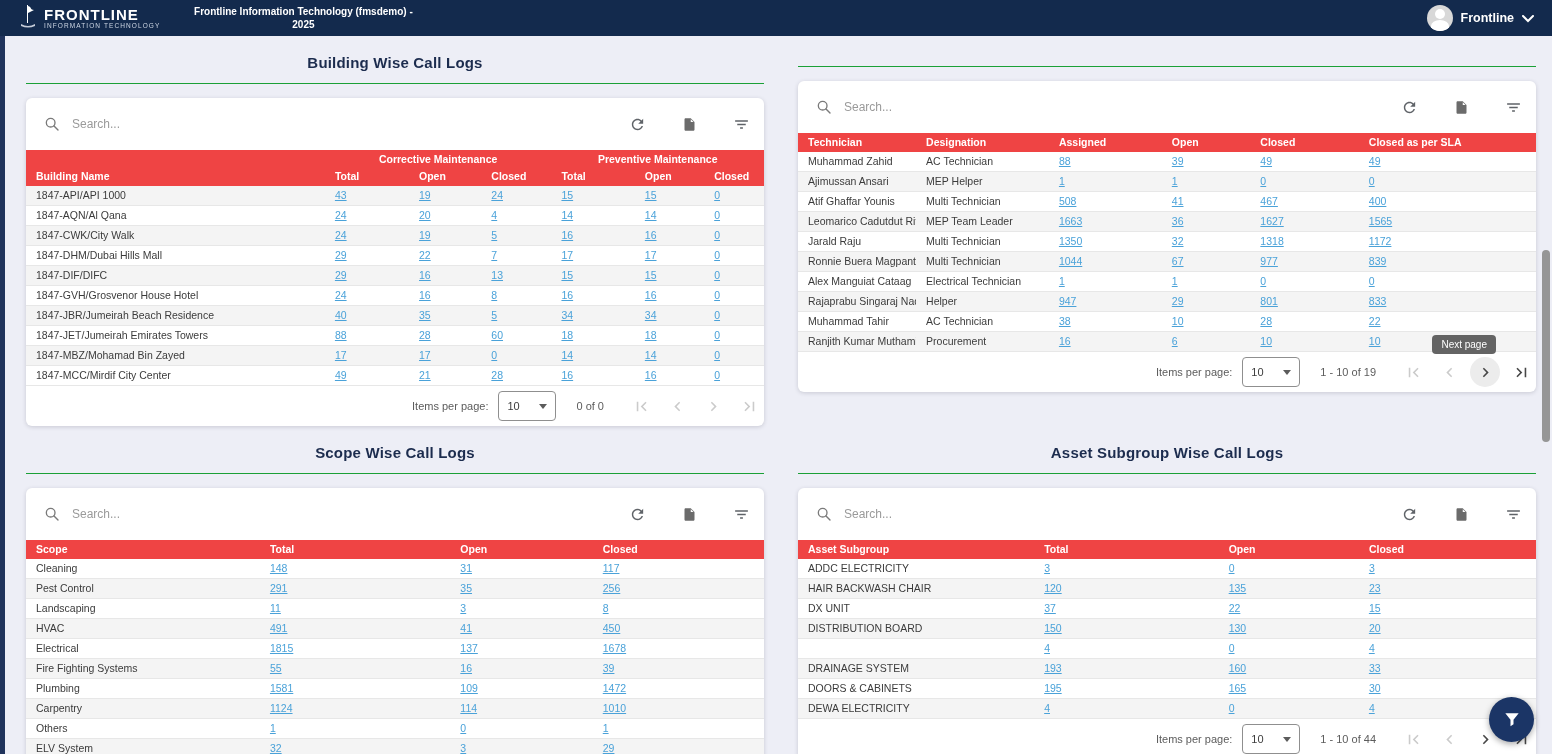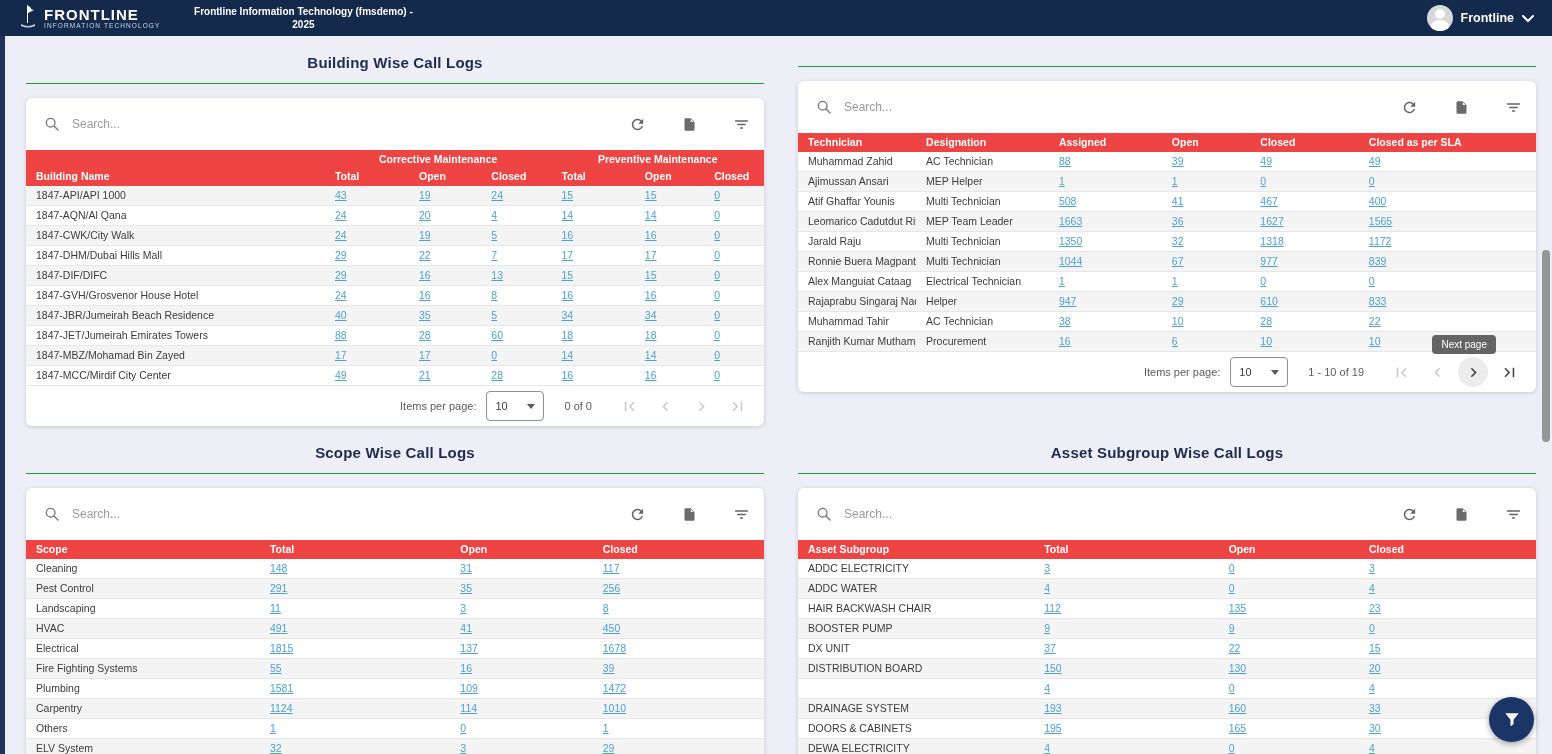--- a/index.html
+++ b/index.html
@@ -39,21 +39,21 @@
   table { width:100%; border-collapse:collapse; table-layout:fixed; }
   thead th { background:#ef4444; color:#fff; font-size:10.5px; font-weight:bold; text-align:left; padding:3px 4px 3px 10px; line-height:13px; white-space:nowrap; overflow:hidden; }
   thead tr.group-row th { text-align:center; padding:3px 0 1px; }
   thead tr.group-row th:first-child { padding-left:10px; }
   tbody td { font-size:10.5px; color:#3b3b3b; padding:3px 4px 3px 10px; line-height:13px; border-bottom:1px solid #e7e7e7; white-space:nowrap; overflow:hidden; height:19px; }
   tbody a { color:#4aa2d9; text-decoration:underline; }
   .stripe-odd  tbody tr:nth-child(odd)  { background:#f4f4f4; }
   .stripe-even tbody tr:nth-child(even) { background:#f4f4f4; }
 
   
-  .pager { display:flex; align-items:center; justify-content:flex-end; height:40px; padding-right:12px; position:relative; font-size:11px; color:#5c5c5c; }
+  .pager { display:flex; align-items:center; justify-content:flex-end; height:40px; padding-right:0; position:relative; font-size:11px; color:#5c5c5c; }
   .psel { width:58px; height:30px; border:1px solid #8f8f8f; border-radius:4px; margin:0 14px 0 10px; display:flex; align-items:center; padding:0 8px; cursor:pointer; color:#3c3c3c; }
   .psel .caret { margin-left:auto; width:0; height:0; border-left:4px solid transparent; border-right:4px solid transparent; border-top:5px solid #5c5c5c; }
   .prange { margin:0 16px 0 6px; }
   .pbtn { width:30px; height:30px; border:none; background:transparent; display:flex; align-items:center; justify-content:center; cursor:pointer; margin-left:6px; border-radius:50%; }
   .pbtn svg { fill:#474747; }
   .pbtn.disabled svg { fill:#cbcbcb; }
   .pbtn.hovered { background:#ececec; }
   .tooltip { position:absolute; top:-17px; right:40px; background:#646464; color:#fff; font-size:10px; padding:4px 9px; border-radius:4px; z-index:6; }
 
   
@@ -380,21 +380,21 @@
               <td><a href="javascript:void(0)">1</a></td>
               <td><a href="javascript:void(0)">1</a></td>
               <td><a href="javascript:void(0)">0</a></td>
               <td><a href="javascript:void(0)">0</a></td>
             </tr>
             <tr>
               <td>Rajaprabu Singaraj Nadar</td>
               <td>Helper</td>
               <td><a href="javascript:void(0)">947</a></td>
               <td><a href="javascript:void(0)">29</a></td>
-              <td><a href="javascript:void(0)">610</a></td>
+              <td><a href="javascript:void(0)">801</a></td>
               <td><a href="javascript:void(0)">833</a></td>
             </tr>
             <tr>
               <td>Muhammad Tahir</td>
               <td>AC Technician</td>
               <td><a href="javascript:void(0)">38</a></td>
               <td><a href="javascript:void(0)">10</a></td>
               <td><a href="javascript:void(0)">28</a></td>
               <td><a href="javascript:void(0)">22</a></td>
             </tr>
@@ -621,36 +621,24 @@
             </tr>
           </thead>
           <tbody>
             <tr>
               <td>ADDC ELECTRICITY</td>
               <td><a href="javascript:void(0)">3</a></td>
               <td><a href="javascript:void(0)">0</a></td>
               <td><a href="javascript:void(0)">3</a></td>
             </tr>
             <tr>
-              <td>ADDC WATER</td>
-              <td><a href="javascript:void(0)">4</a></td>
-              <td><a href="javascript:void(0)">0</a></td>
-              <td><a href="javascript:void(0)">4</a></td>
-            </tr>
-            <tr>
               <td>HAIR BACKWASH CHAIR</td>
-              <td><a href="javascript:void(0)">112</a></td>
+              <td><a href="javascript:void(0)">120</a></td>
               <td><a href="javascript:void(0)">135</a></td>
               <td><a href="javascript:void(0)">23</a></td>
-            </tr>
-            <tr>
-              <td>BOOSTER PUMP</td>
-              <td><a href="javascript:void(0)">9</a></td>
-              <td><a href="javascript:void(0)">9</a></td>
-              <td><a href="javascript:void(0)">0</a></td>
             </tr>
             <tr>
               <td>DX UNIT</td>
               <td><a href="javascript:void(0)">37</a></td>
               <td><a href="javascript:void(0)">22</a></td>
               <td><a href="javascript:void(0)">15</a></td>
             </tr>
             <tr>
               <td>DISTRIBUTION BOARD</td>
               <td><a href="javascript:void(0)">150</a></td>

